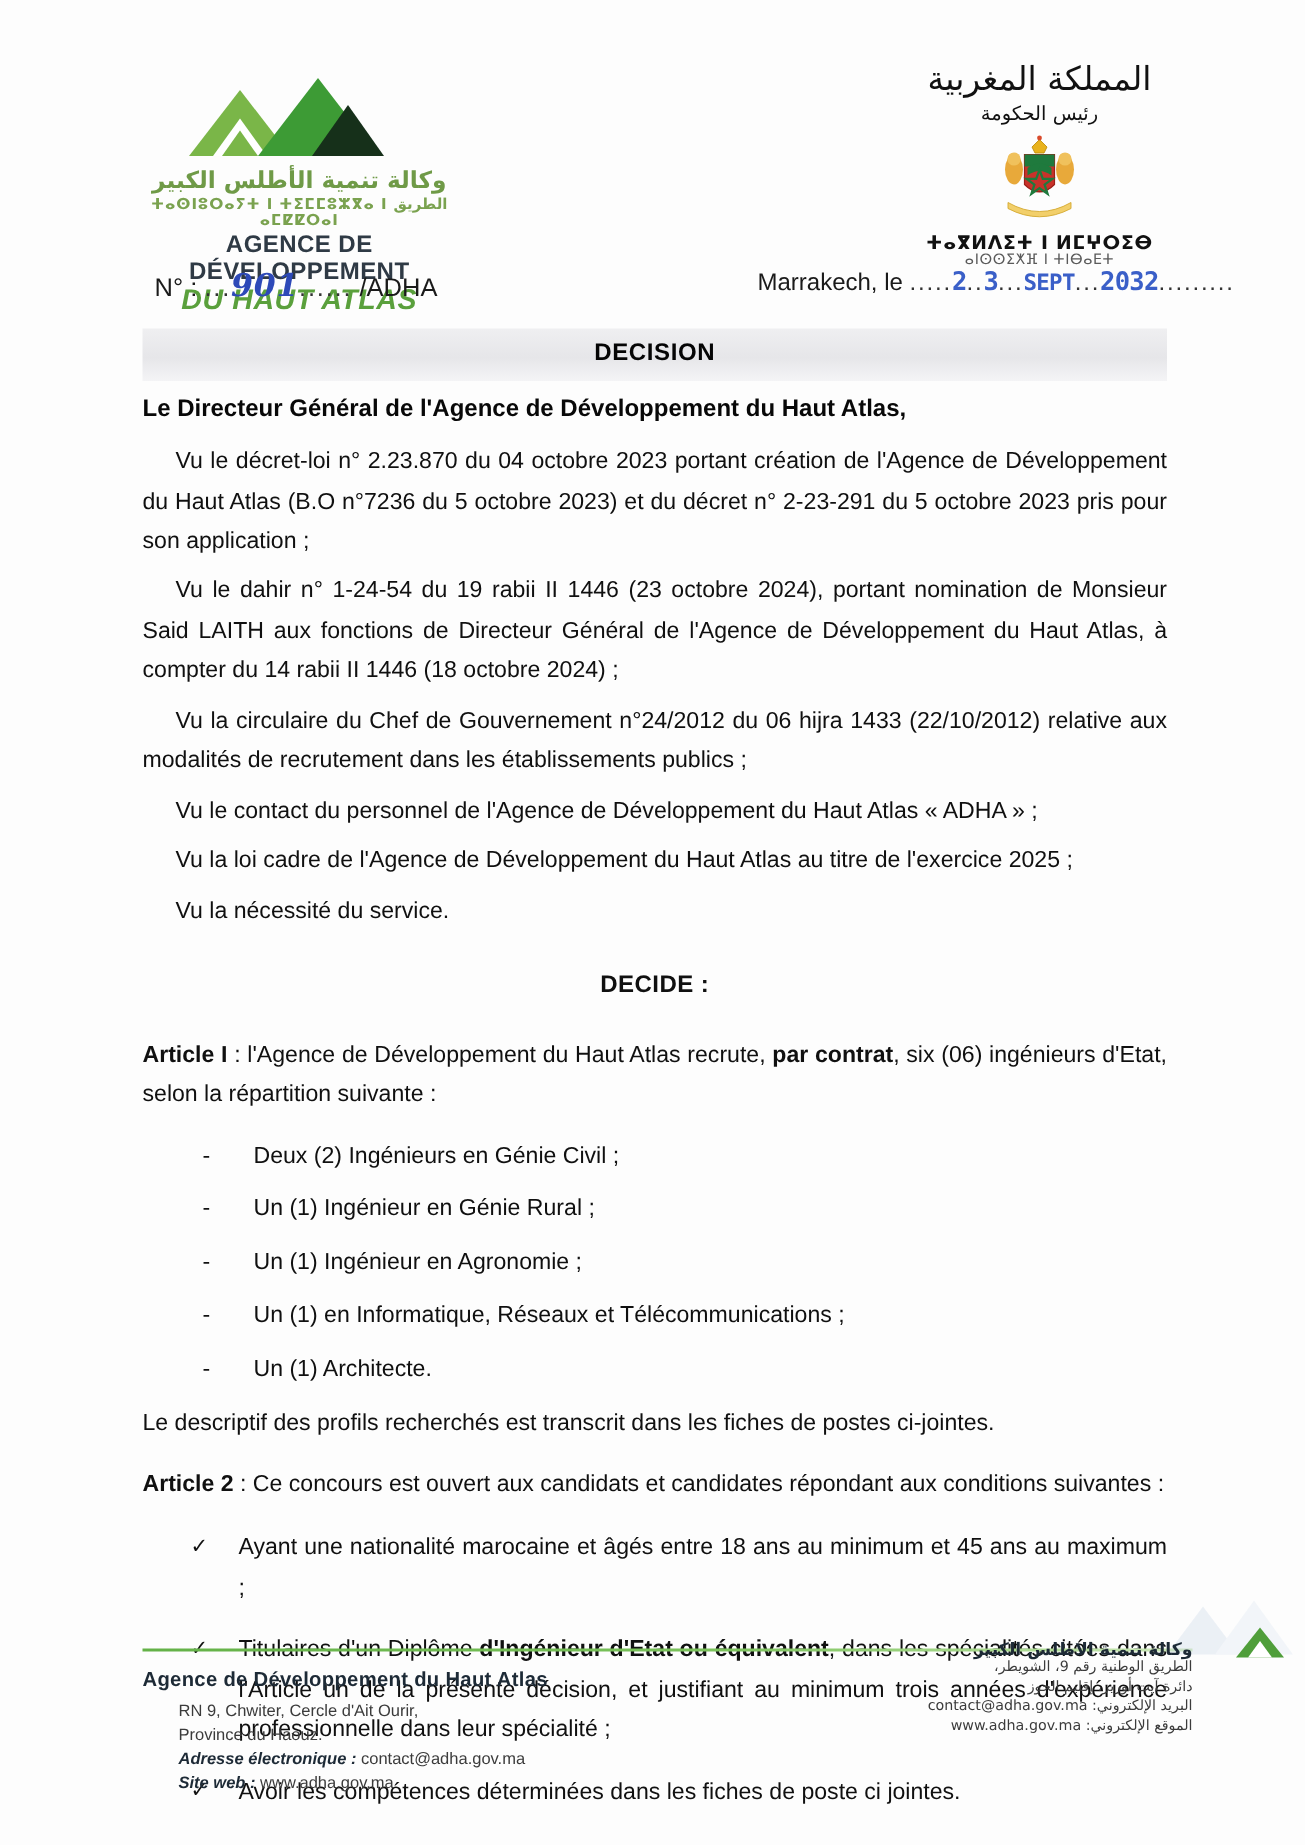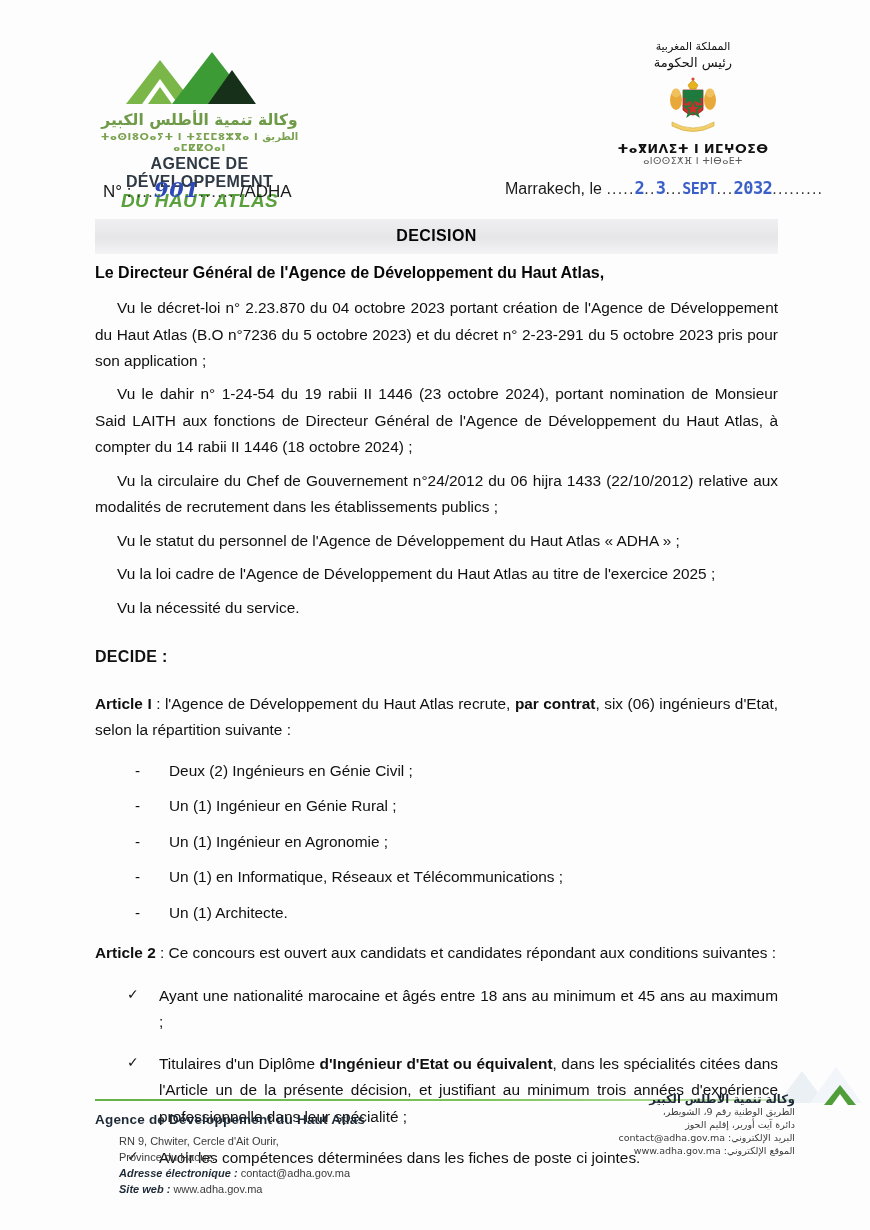--- a/index.html
+++ b/index.html
@@ -66,21 +66,21 @@
   }
 
   .crest-block {
     position: absolute;
     right: 72px; top: 40px;
     width: 210px;
     text-align: center;
   }
   .crest-ar1 {
     font-family: "DejaVu Sans", sans-serif;
-    font-size: 11px; color: #111;
+    font-size: 22px; color: #111;
     direction: rtl; line-height: 1.25;
   }
   .crest-ar2 {
     font-family: "DejaVu Sans", sans-serif;
     font-size: 13px; color: #111;
     direction: rtl; line-height: 1.3;
     margin-top: 1px;
   }
   .crest-svg { display:block; margin: 4px auto 3px; }
   .crest-tif1 {
@@ -152,21 +152,21 @@
     font-weight: 700;
     margin: 5px 0 9px;
     color: #080808;
   }
   p.just {
     text-align: justify;
     margin: 0 0 7px 0;
     text-indent: 22px;
   }
   .decide {
-    text-align: left;
+    text-align: center;
     font-weight: 700;
     font-size: 16px;
     margin: 22px 0 20px;
     letter-spacing: .3px;
   }
   .art { margin: 0 0 6px 0; text-align: justify; }
   .art b { font-weight: 700; }
 
   ul.dashlist, ul.checklist {
     list-style: none;
@@ -298,21 +298,21 @@
 
     <div class="title-band">
       <span>DECISION</span>
     </div>
 
     <div class="lead">Le Directeur Général de l'Agence de Développement du Haut Atlas,</div>
 
     <p class="just">Vu le décret-loi n° 2.23.870 du 04 octobre 2023 portant création de l'Agence de Développement du Haut Atlas (B.O n°7236 du 5 octobre 2023) et du décret n° 2-23-291 du 5 octobre 2023 pris pour son application ;</p>
     <p class="just">Vu le dahir n° 1-24-54 du 19 rabii II 1446 (23 octobre 2024), portant nomination de Monsieur Said LAITH aux fonctions de Directeur Général de l'Agence de Développement du Haut Atlas, à compter du 14 rabii II 1446 (18 octobre 2024) ;</p>
     <p class="just">Vu la circulaire du Chef de Gouvernement n°24/2012 du 06 hijra 1433 (22/10/2012) relative aux modalités de recrutement dans les établissements publics ;</p>
-    <p class="just">Vu le statut du personnel de l'Agence de Développement du Haut Atlas « ADHA » ;</p>
+    <p class="just">Vu le contact du personnel de l'Agence de Développement du Haut Atlas « ADHA » ;</p>
     <p class="just">Vu la loi cadre de l'Agence de Développement du Haut Atlas au titre de l'exercice 2025 ;</p>
     <p class="just">Vu la nécessité du service.</p>
 
     <div class="decide">DECIDE :</div>
 
     <p class="art">
       <b>Article I</b><span> : l'Agence de Développement du Haut Atlas recrute, </span><b>par contrat</b><span>, six (06) ingénieurs d'Etat, selon la répartition suivante :</span>
     </p>
 
     <ul class="dashlist">
@@ -331,20 +331,21 @@
       <li>
         <span class="mk">-</span>
         <span>Un (1) en Informatique, Réseaux et Télécommunications ;</span>
       </li>
       <li>
         <span class="mk">-</span>
         <span>Un (1) Architecte.</span>
       </li>
     </ul>
 
+    <p class="after-list">Le descriptif des profils recherchés est transcrit dans les fiches de postes ci-jointes.</p>
 
     <p class="art" style="margin-top:14px;">
       <b>Article 2</b><span> : Ce concours est ouvert aux candidats et candidates répondant aux conditions suivantes :</span>
     </p>
 
     <ul class="checklist">
       <li>
         <span class="mk">✓</span>
         <span>Ayant une nationalité marocaine et âgés entre 18 ans au minimum et 45 ans au maximum ;</span><b></b><span></span>
       </li>

